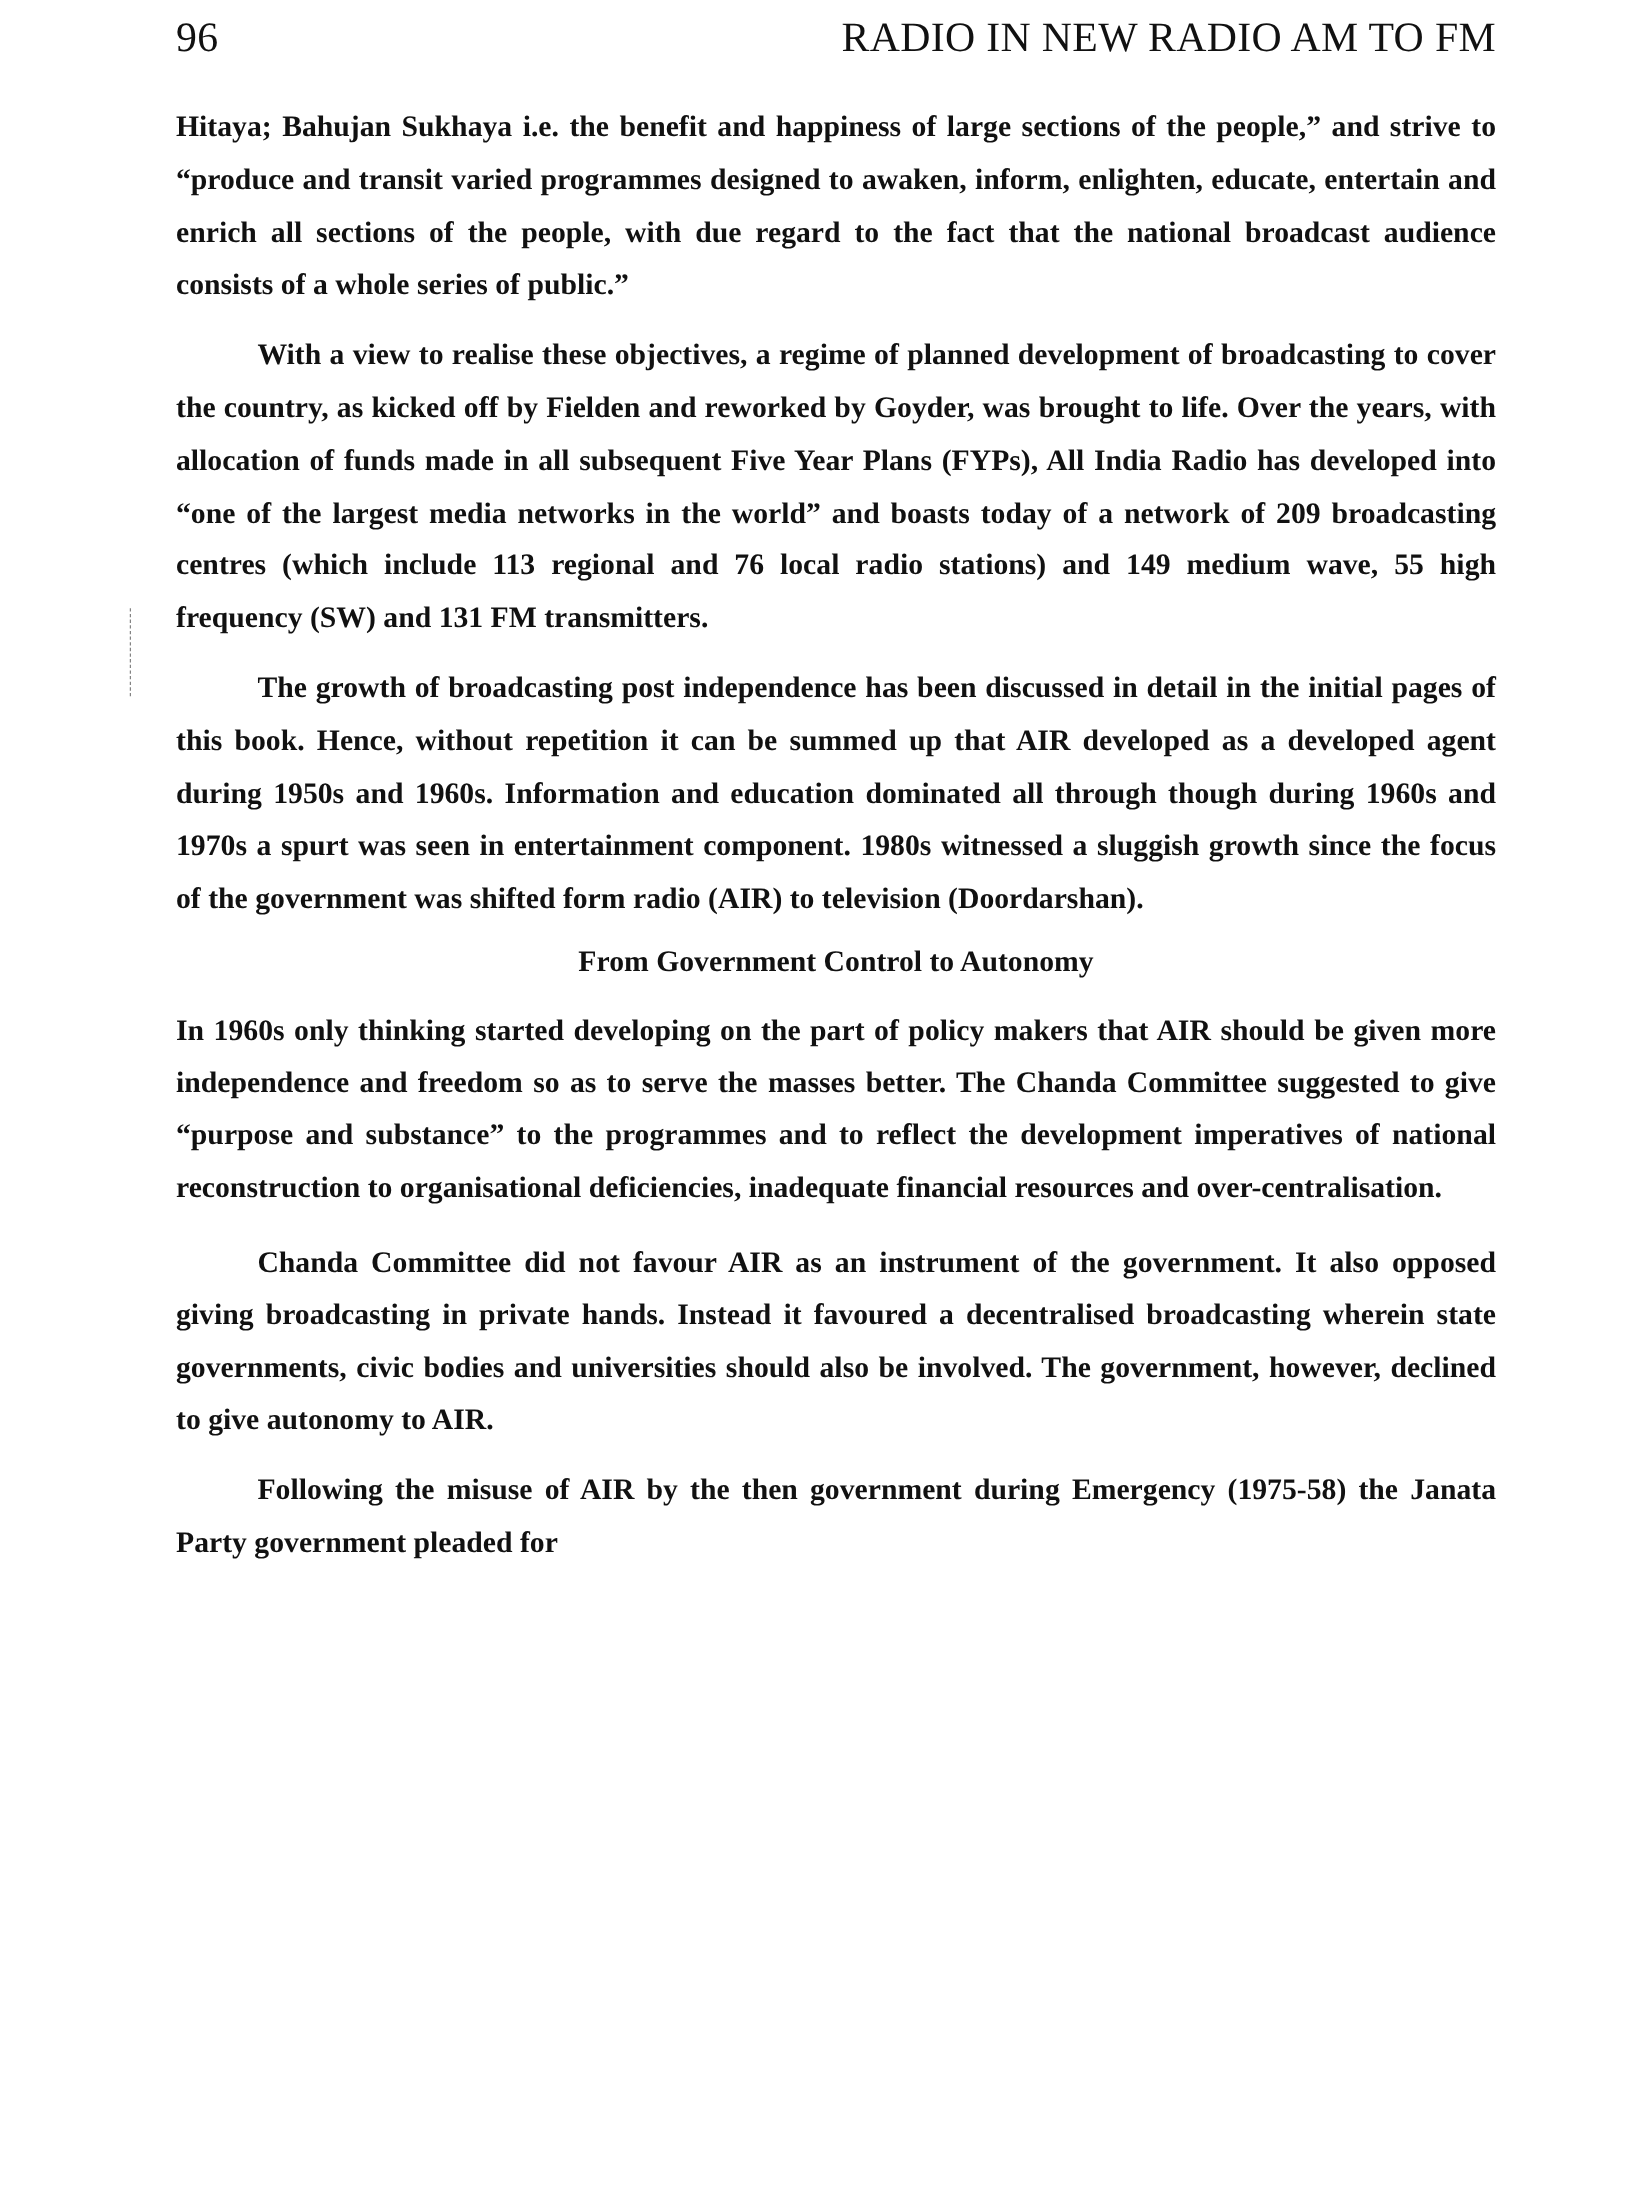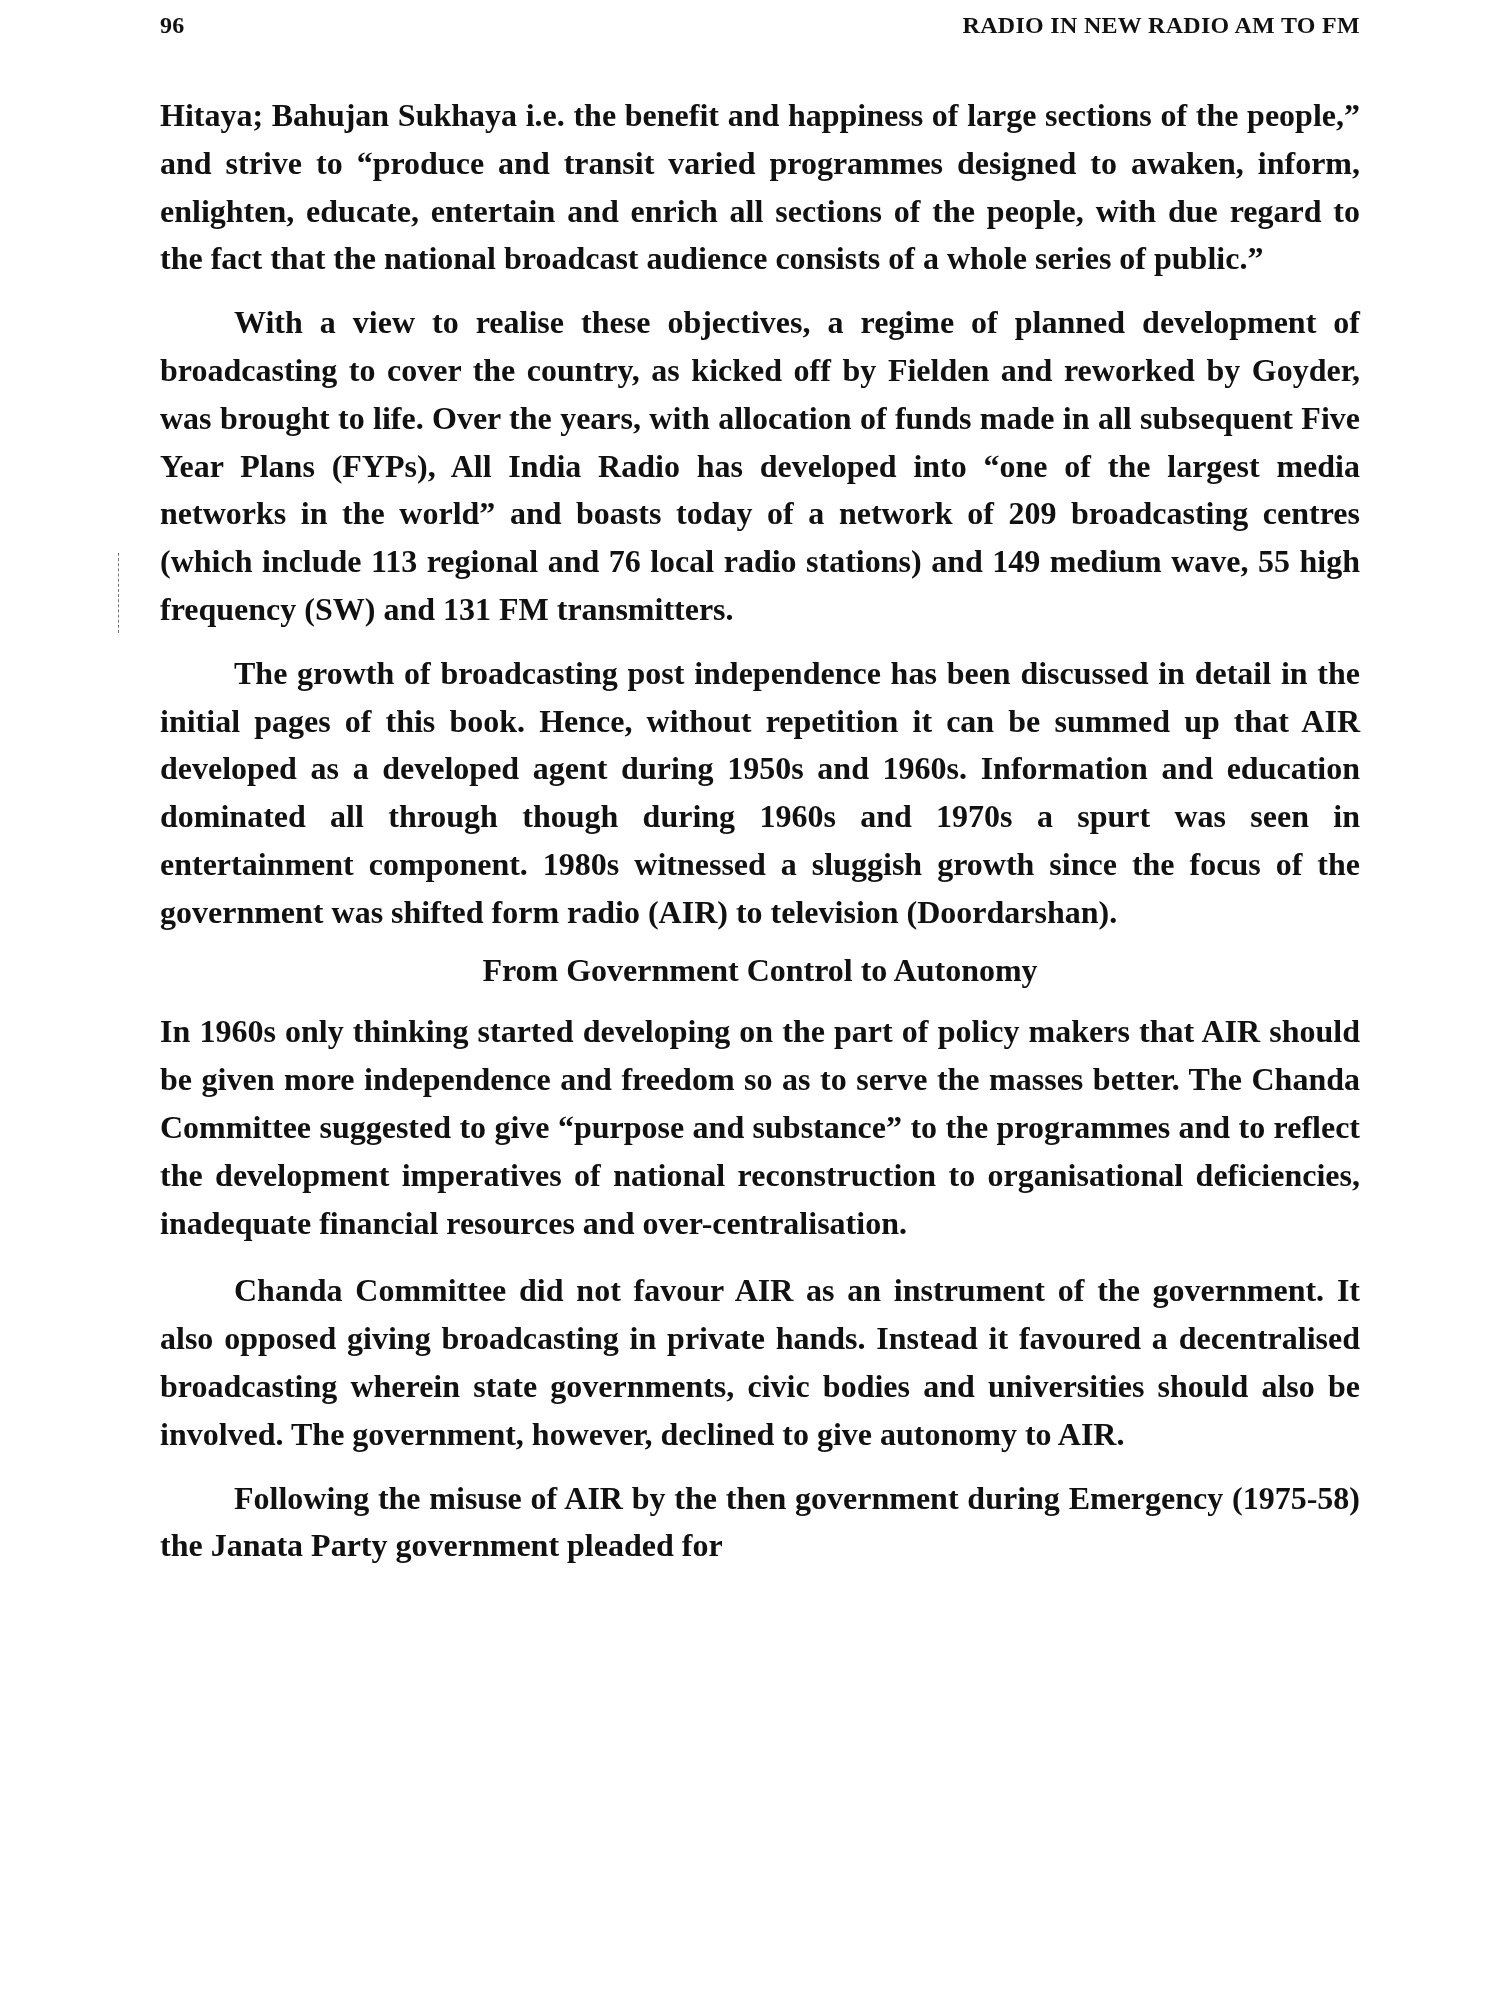--- a/index.html
+++ b/index.html
@@ -20,40 +20,40 @@
       left: 160px;
       top: 0;
       width: 1200px;
     }
     .running-header {
       position: absolute;
       left: 0;
       top: 12px;
       width: 1200px;
       height: 50px;
-      font-size: 24px;
-      font-weight: bold;
+      font-size: 38px;
+      font-weight: normal;
       letter-spacing: 0.3px;
     }
     .page-number {
       position: absolute;
       left: 0;
       top: 0;
     }
     .running-title {
       position: absolute;
       right: 0;
       top: 0;
     }
     .body-text {
       position: absolute;
       left: 0;
       top: 92px;
       width: 1200px;
-      font-size: 32px;
+      font-size: 27px;
       line-height: 47.8px;
       font-weight: bold;
       text-align: justify;
       text-justify: inter-word;
     }
     .body-text p {
       margin: 0;
       padding: 0;
       hyphens: none;
     }

